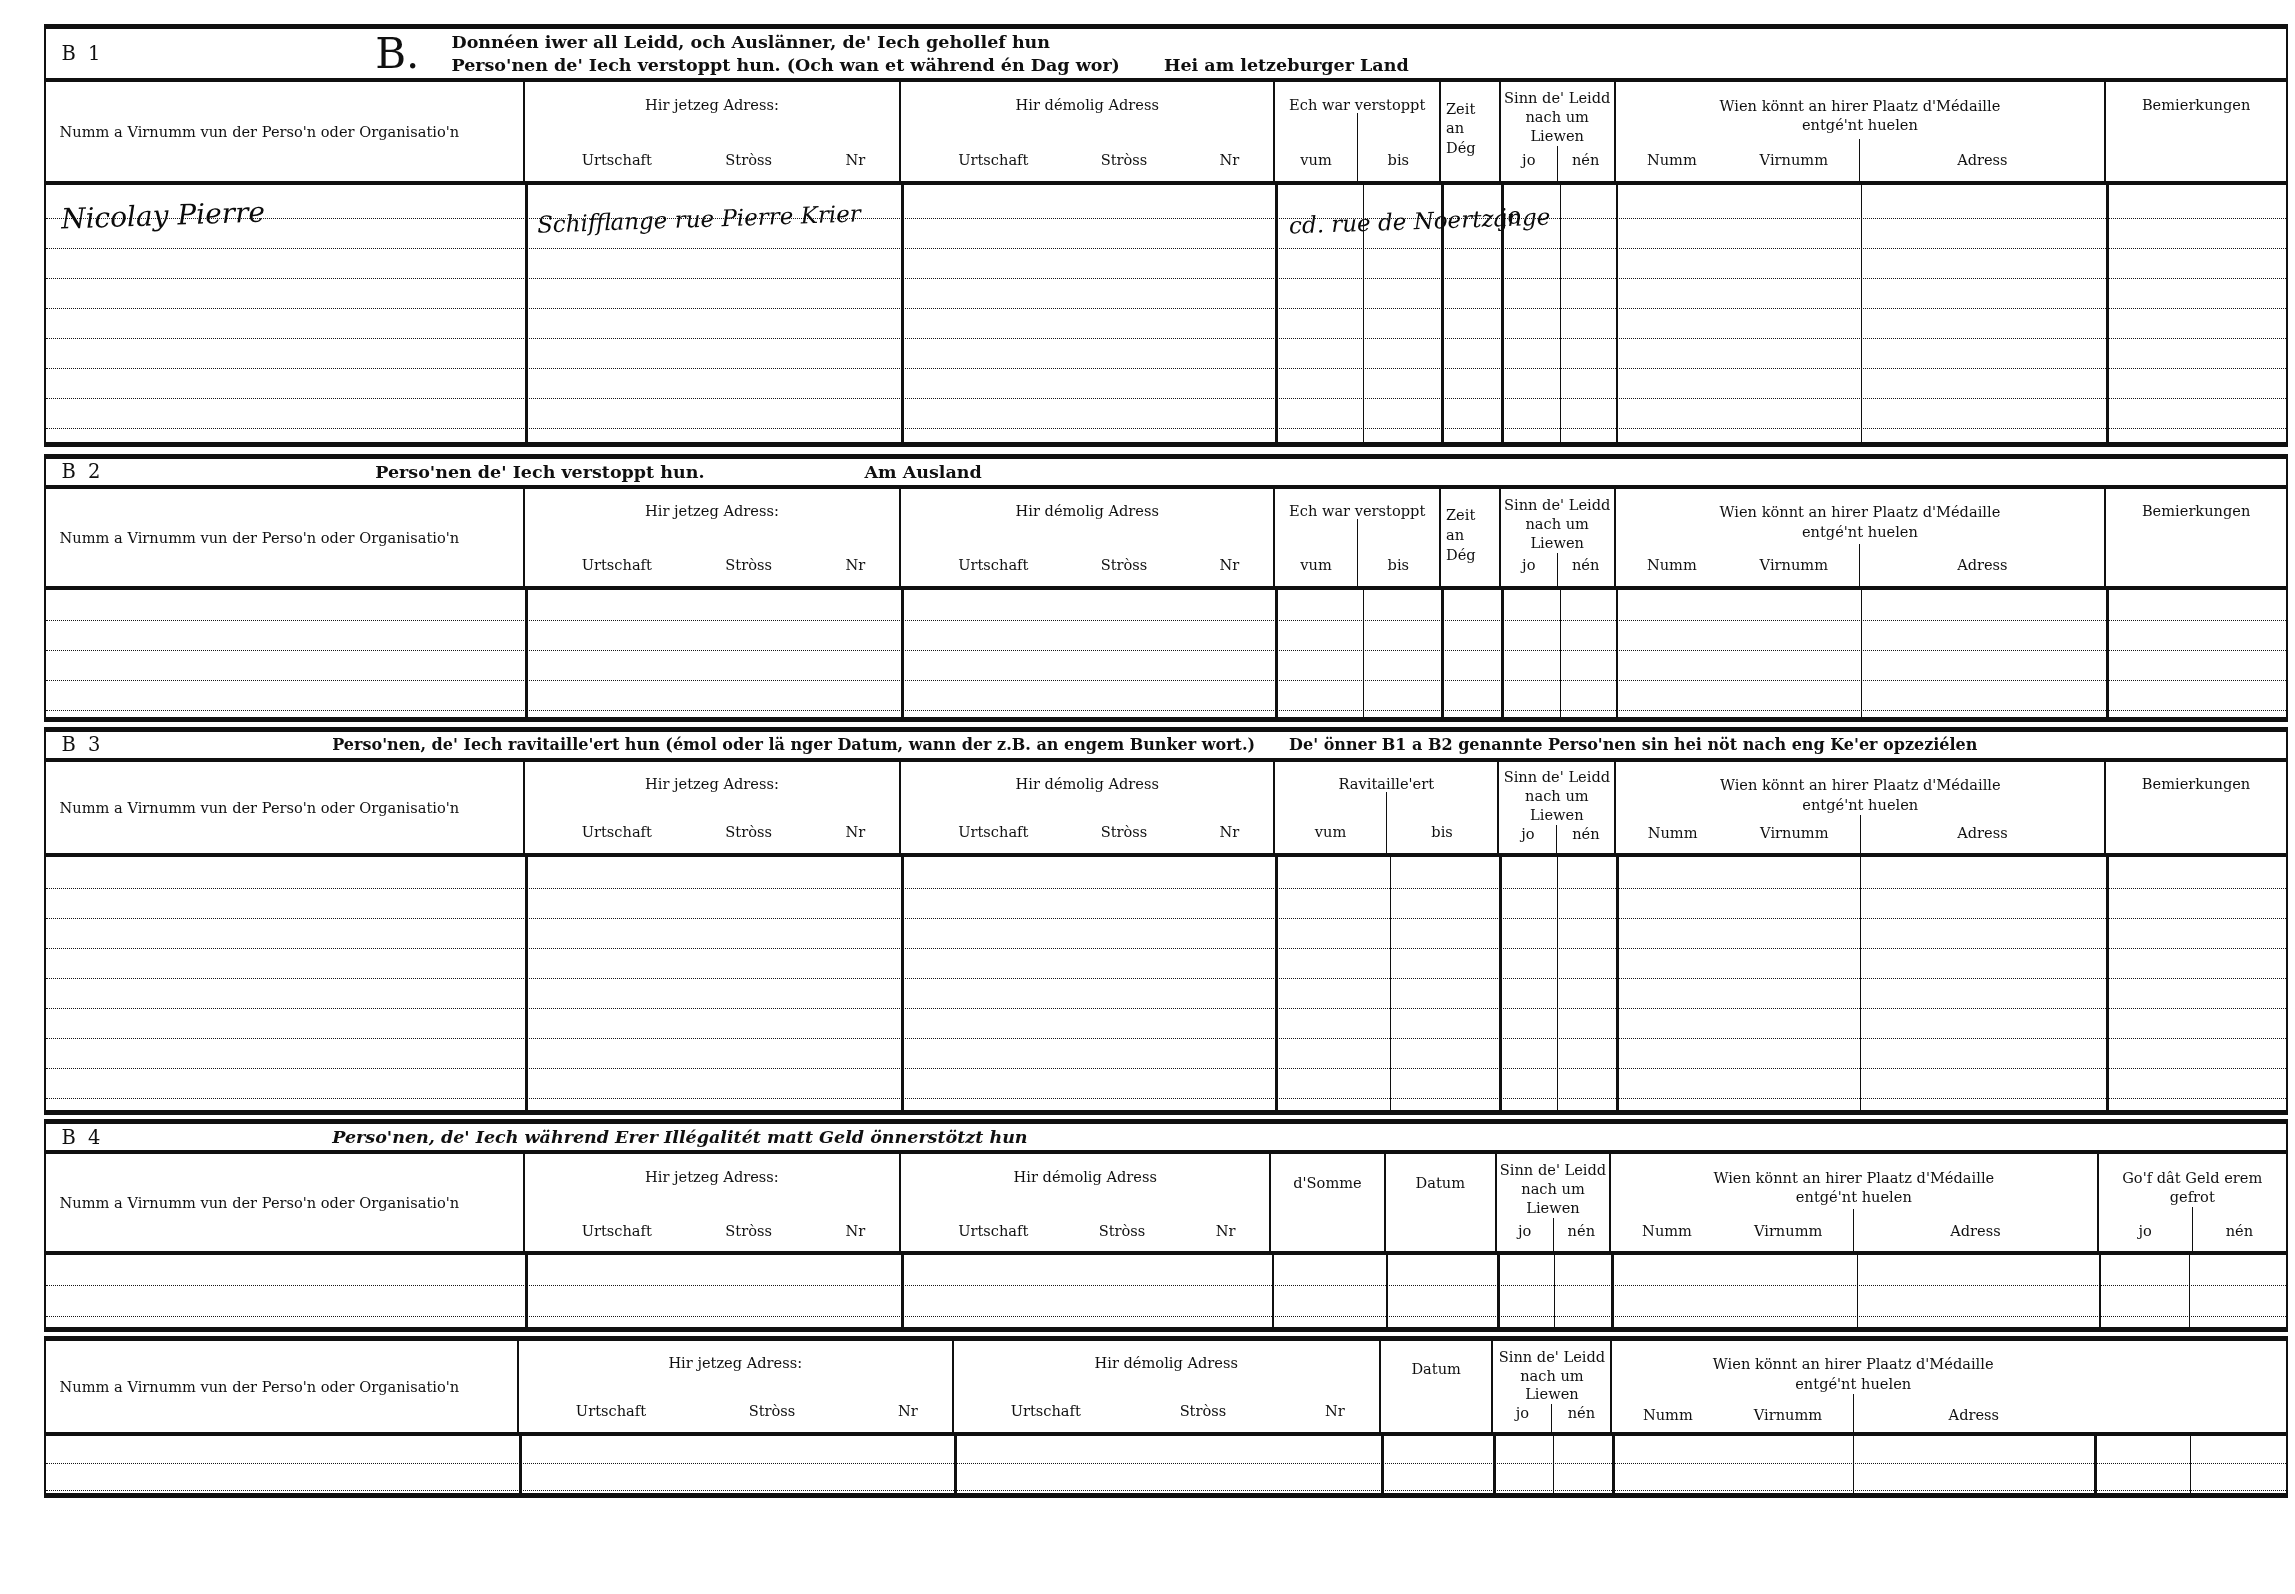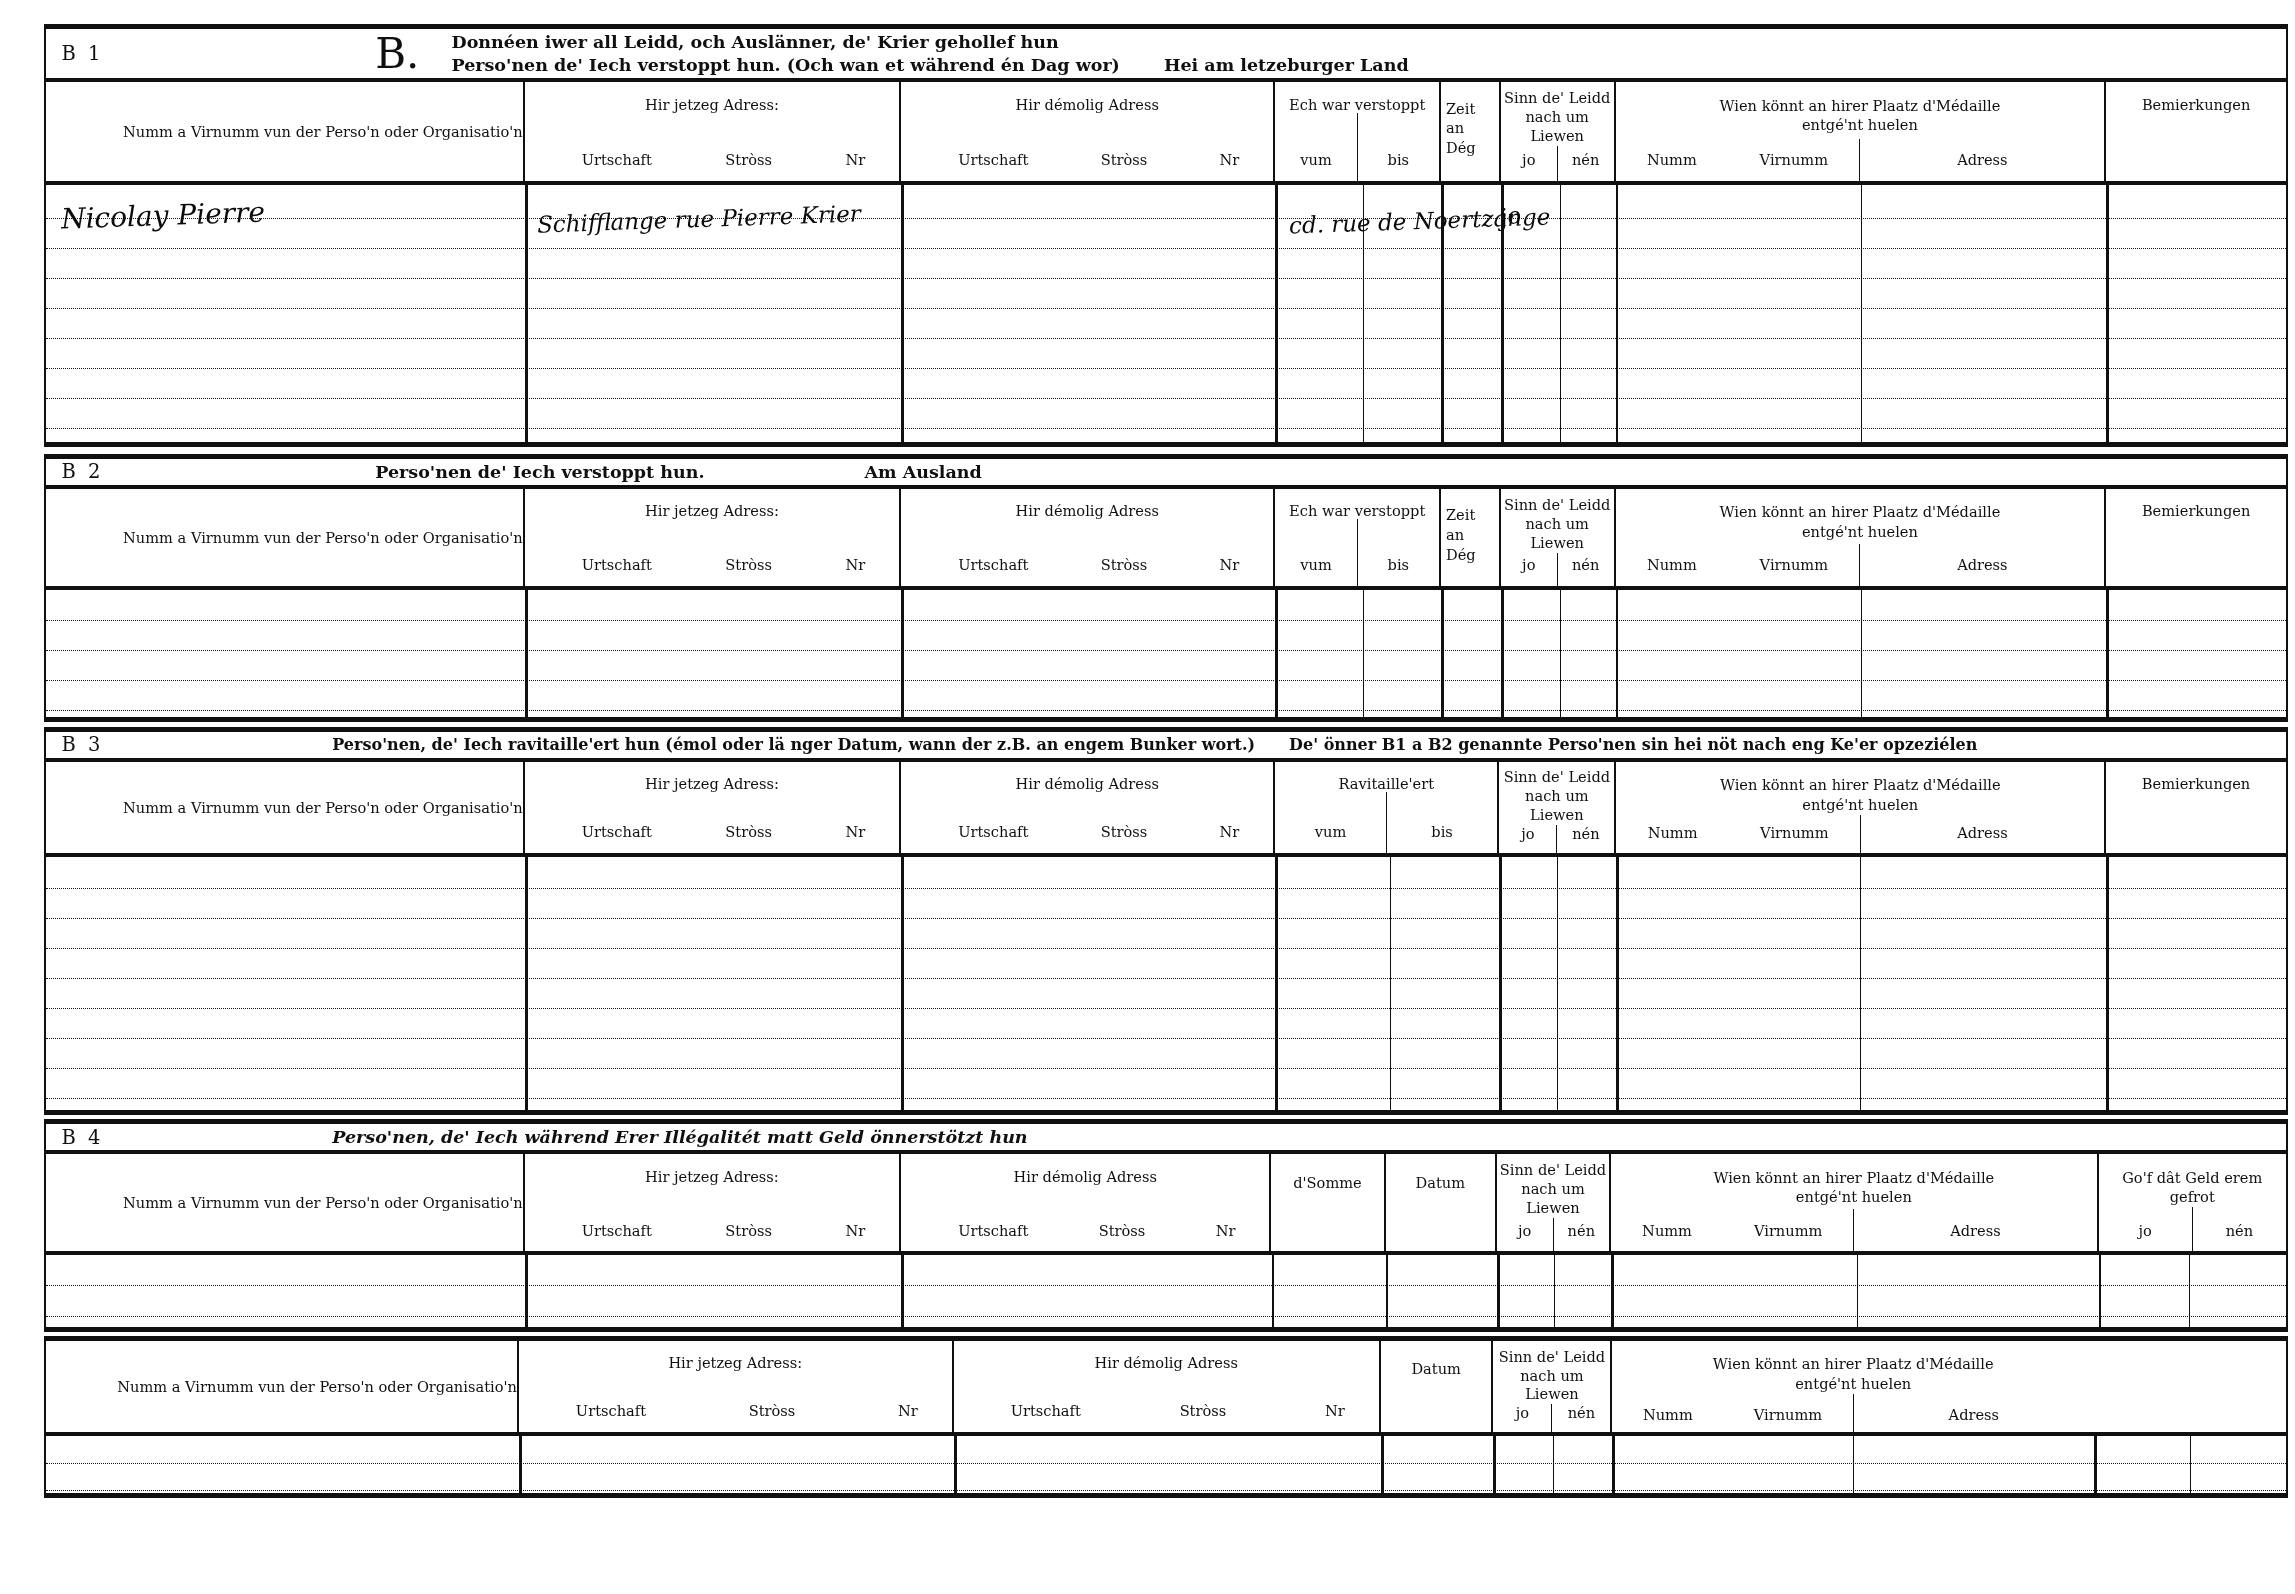--- a/index.html
+++ b/index.html
@@ -15,21 +15,21 @@
   .tablewrap { position:absolute; left:44px; top:24px; width:2244px; }
   .section { border:2.9px solid #101010; border-top:5.3px solid #101010; border-bottom:5.3px solid #101010; background:#fff; }
   .sec-title { display:flex; align-items:center; border-bottom:4.9px solid #101010; }
   .sec-id { font-size:19.5px; padding-left:15.6px; letter-spacing:2.9px; flex:0 0 auto; }
   .big-letter { font-size:42px; line-height:1; font-weight:400; }
   .title-text { font-weight:bold; font-size:17.5px; }
   .sec-head { display:flex; border-bottom:4.9px solid #101010; }
   .hc { border-right:2.9px solid #101010; display:flex; flex-direction:column; font-size:14.6px; }
   .hc:last-child { border-right:none; }
   .hc-top { text-align:center; padding-top:13.6px; }
-  .hc-mid { margin:auto 0; padding-left:13.6px;text-align:right; }
+  .hc-mid { margin:auto 0; padding-left:13.6px; }
   .hc-sub { margin-top:auto; display:flex; padding-bottom:12.6px; }
   .s3 { justify-content:space-between; padding-left:57px; padding-right:34px; }
   .sub2 { margin-top:auto; flex:1; display:flex; }
   .half { flex:1; display:flex; align-items:flex-end; justify-content:center; padding-bottom:12.6px; }
   .div { border-left:1px solid #101010; }
   .wien-sub { margin-top:auto; flex:0 0 auto; display:flex; }
   .wien-left { flex:1; display:flex; justify-content:space-around; align-items:flex-end; padding-bottom:12.6px; }
   .wien-right { flex:1; border-left:1px solid #101010; display:flex; align-items:flex-end; justify-content:center; padding-bottom:12.6px; }
   .sec-body { position:relative; }
   .brow { border-bottom:1.5px dotted #161616; }
@@ -44,21 +44,21 @@
 <body>
 
 <div class="sheet">
 <div class="tablewrap">
 
   <div class="section">
     <div class="sec-title" style="height:53px;">
       <div class="sec-id">B 1</div>
       <div class="big-letter" style="margin-left:272px;">B.</div>
       <div class="b1lines" style="margin-left:32px;">
-        <div>Donnéen iwer all Leidd, och Auslänner, de' Krier gehollef hun</div>
+        <div>Donnéen iwer all Leidd, och Auslänner, de' Iech gehollef hun</div>
         <div><span>Perso'nen de' Iech verstoppt hun. (Och wan et während én Dag wor)</span><span style="margin-left:44px;">Hei am letzeburger Land</span></div>
       </div>
     </div>
     <div class="sec-head" style="height:103px;">
       <div class="hc" style="width:21.37%;">
         <div class="hc-mid">Numm a Virnumm vun der Perso'n oder Organisatio'n</div>
       </div>
       <div class="hc" style="width:16.81%;">
         <div class="hc-top">Hir jetzeg Adress:</div>
         <div class="hc-sub s3">

